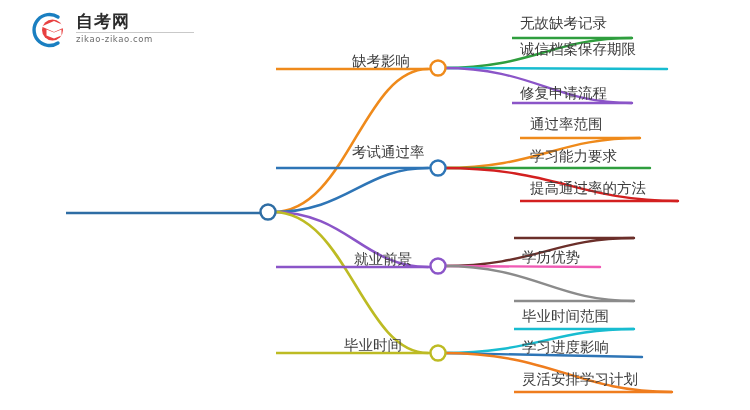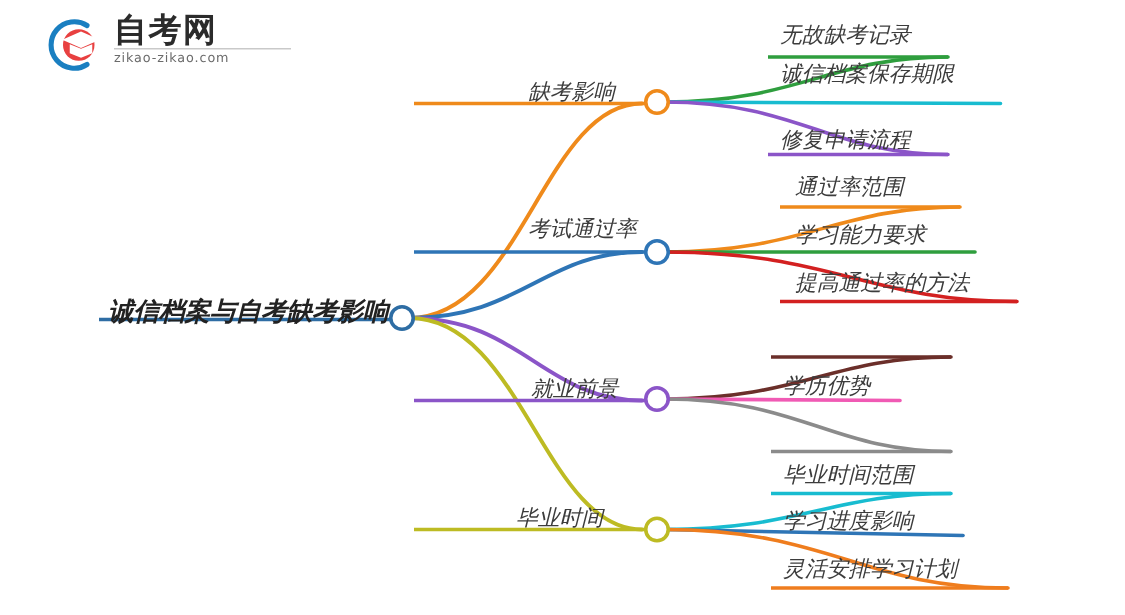--- a/index.html
+++ b/index.html
@@ -30,21 +30,21 @@
     width: 42px;
     height: 40px;
   }
   #logo-text-wrap {
     position: absolute;
     left: 48px;
     top: 3px;
     width: 130px;
   }
   .logo-title {
-    font-size: 22px;
+    font-size: 17px;
     font-weight: bold;
     color: #2b2b2b;
     letter-spacing: 1px;
     line-height: 20px;
     font-family: "DejaVu Sans", "Liberation Sans", sans-serif;
   }
   .logo-rule {
     width: 118px;
     height: 1px;
     background: #c9c9c9;
@@ -73,21 +73,20 @@
     left: 0;
     top: 0;
     width: 750px;
     height: 410px;
   }
   .node-label {
     position: absolute;
     white-space: nowrap;
     color: #3a3a3a;
     font-family: "DejaVu Sans", "Liberation Sans", sans-serif;
-    font-style: italic;
   }
   .root-label {
     font-size: 17px;
     font-weight: bold;
     color: #222222;
   }
   .branch-label {
     font-size: 14.5px;
     color: #3c3c3c;
   }
@@ -159,14 +158,13 @@
     <div class="node-label branch-label" style="left: 352px; top: 143px;">考试通过率</div>
     <div class="node-label leaf-label" style="left: 530px; top: 115px; text-align: center;">通过率范围</div>
     <div class="node-label leaf-label" style="left: 530px; top: 147px;">学习能力要求</div>
     <div class="node-label leaf-label" style="left: 530px; top: 179px;">提高通过率的方法</div>
     <div class="node-label branch-label" style="left: 354px; top: 250px;">就业前景</div>
     <div class="node-label leaf-label" style="left: 522px; top: 248px;">学历优势</div>
     <div class="node-label branch-label" style="left: 344px; top: 336px;">毕业时间</div>
     <div class="node-label leaf-label" style="left: 522px; top: 307px;">毕业时间范围</div>
     <div class="node-label leaf-label" style="left: 522px; top: 370px;">灵活安排学习计划</div>
     <div class="node-label leaf-label" style="left: 522px; top: 338px;">学习进度影响</div>
-    <div class="node-label root-label" style="left: 72px; top: 196px;">诚信档案与自考缺考影响</div>
   </div>
 
 </body></html>

